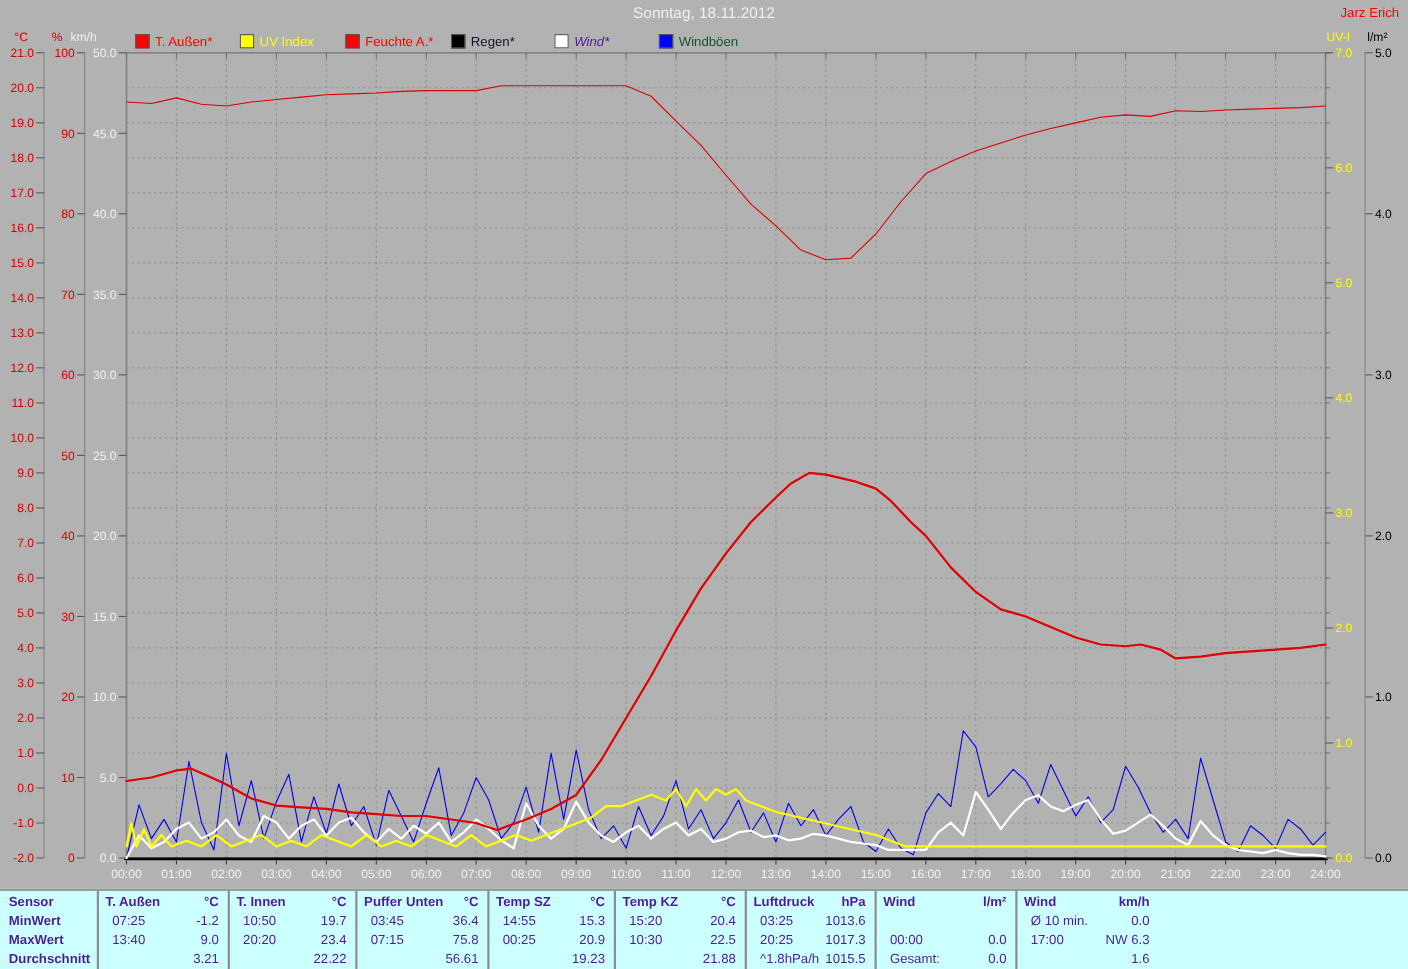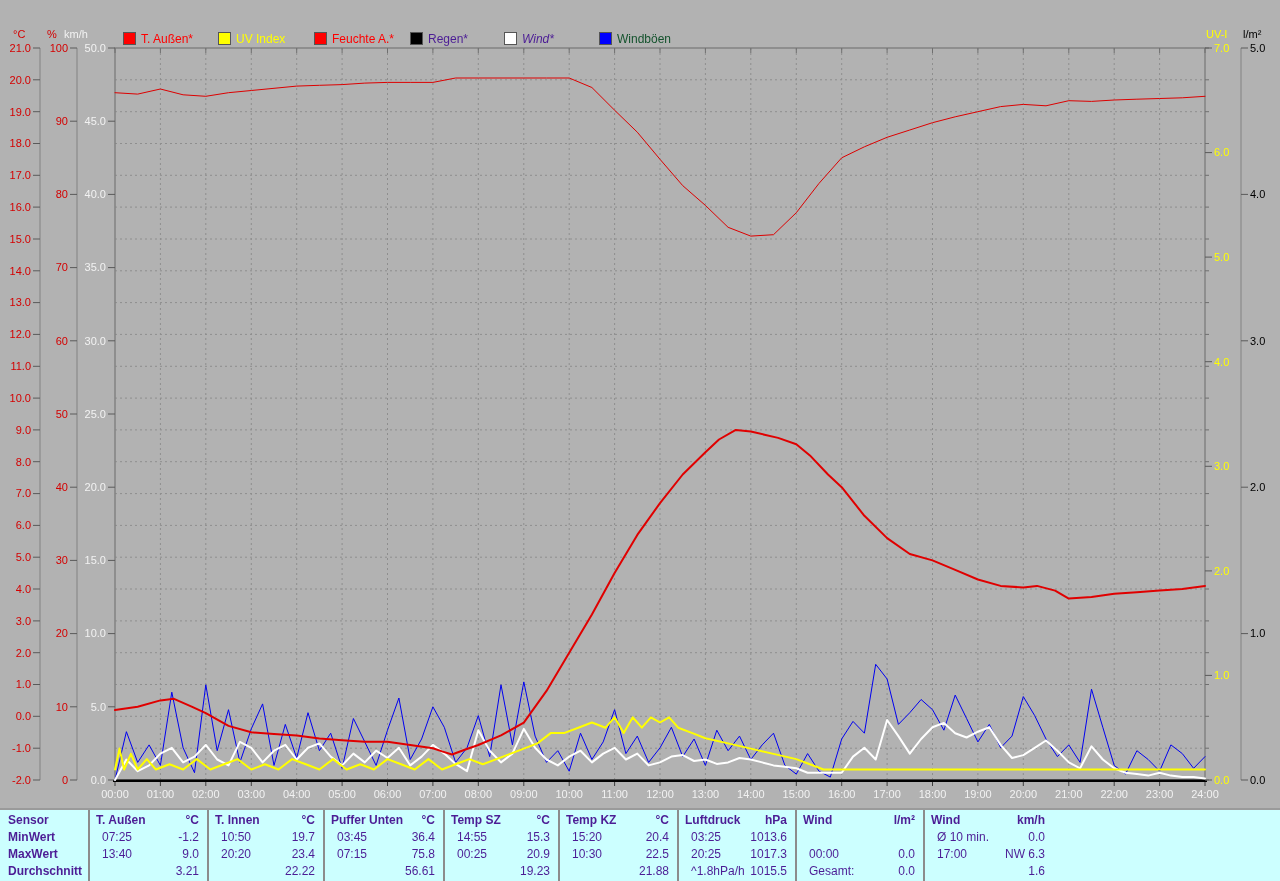--- a/index.html
+++ b/index.html
@@ -28,32 +28,36 @@
   .tname{position:absolute;left:6px;font-weight:bold;}
   .tunit{position:absolute;font-weight:bold;}
   .ttime{position:absolute;left:12px;}
   .tval{position:absolute;}
   .rowlab{position:absolute;left:8px;font-weight:bold;}
 </style>
 </head>
 <body>
 
 <div class="app">
+  <div class="titlebar">
+    <div class="page-title">Sonntag, 18.11.2012</div>
+    <div class="user-name">Jarz Erich</div>
+  </div>
 
   <span class="axis-hdr hdr-c">°C</span>
   <span class="axis-hdr hdr-p">%</span>
   <span class="axis-hdr hdr-k">km/h</span>
   <span class="axis-hdr hdr-uv">UV-I</span>
   <span class="axis-hdr hdr-lm">l/m²</span>
 
   <div class="legend">
       <div class="leg-item" style="left: 123px;"><span class="sw" style="background: rgb(255, 0, 0);"></span><span class="lab" style="color: rgb(255, 0, 0);">T. Außen*</span></div>
       <div class="leg-item" style="left: 218px;"><span class="sw" style="background: rgb(255, 255, 0);"></span><span class="lab" style="color: rgb(255, 255, 0);">UV Index</span></div>
       <div class="leg-item" style="left: 314px;"><span class="sw" style="background: rgb(255, 0, 0);"></span><span class="lab" style="color: rgb(255, 0, 0);">Feuchte A.*</span></div>
-      <div class="leg-item" style="left: 410px;"><span class="sw" style="background: rgb(0, 0, 0);"></span><span class="lab" style="color: #4c1d95;">Regen*</span></div>
+      <div class="leg-item" style="left: 410px;"><span class="sw" style="background: rgb(0, 0, 0);"></span><span class="lab" style="color: #0f172a;">Regen*</span></div>
       <div class="leg-item" style="left: 504px;"><span class="sw" style="background: rgb(255, 255, 255);"></span><span class="lab" style="color: #4c1d95; font-style: italic;">Wind*</span></div>
       <div class="leg-item" style="left: 599px;"><span class="sw" style="background: rgb(0, 0, 255);"></span><span class="lab" style="color: #14532d;">Windböen</span></div>
     </div>
 
   <svg class="chart" width="1280" height="808" viewBox="0 0 1280 808">
       <g>
         <line x1="115" y1="79.8" x2="1205" y2="79.8" stroke="#8e8e8e" stroke-dasharray="2 3"></line>
         <line x1="115" y1="111.7" x2="1205" y2="111.7" stroke="#8e8e8e" stroke-dasharray="2 3"></line>
         <line x1="115" y1="143.5" x2="1205" y2="143.5" stroke="#8e8e8e" stroke-dasharray="2 3"></line>
         <line x1="115" y1="175.3" x2="1205" y2="175.3" stroke="#8e8e8e" stroke-dasharray="2 3"></line>

